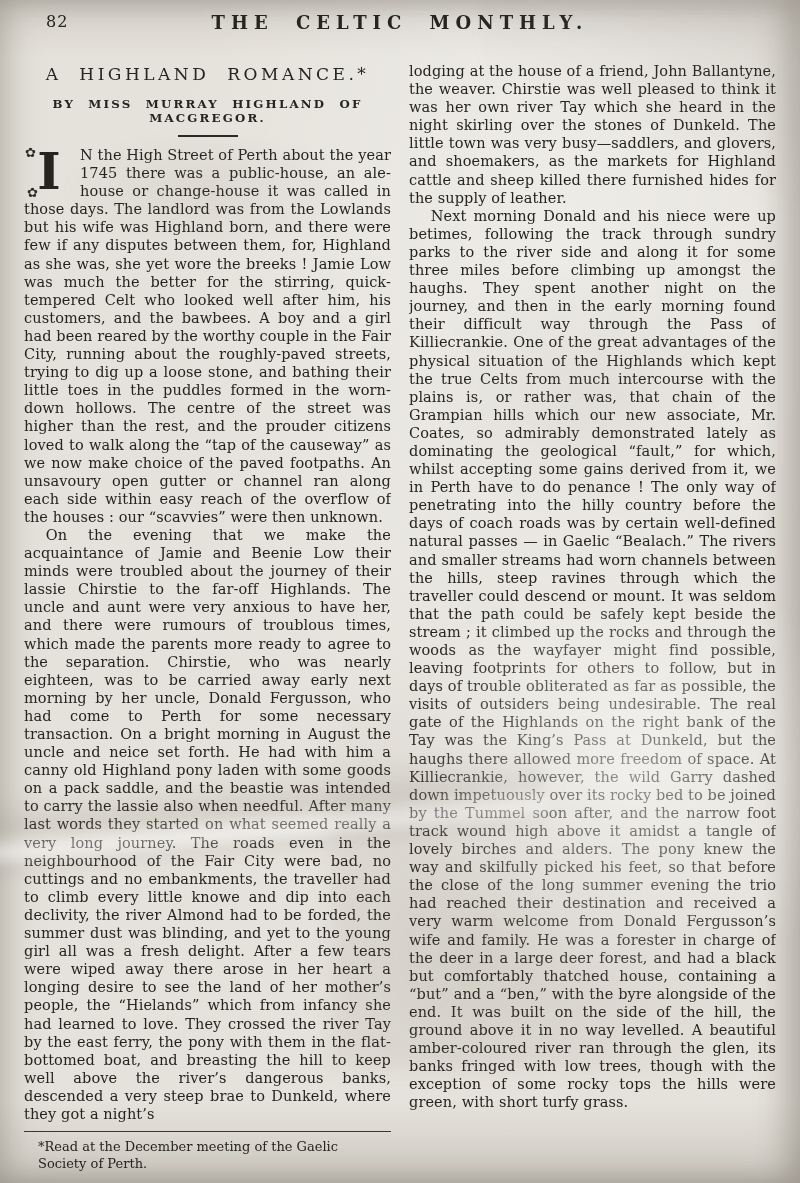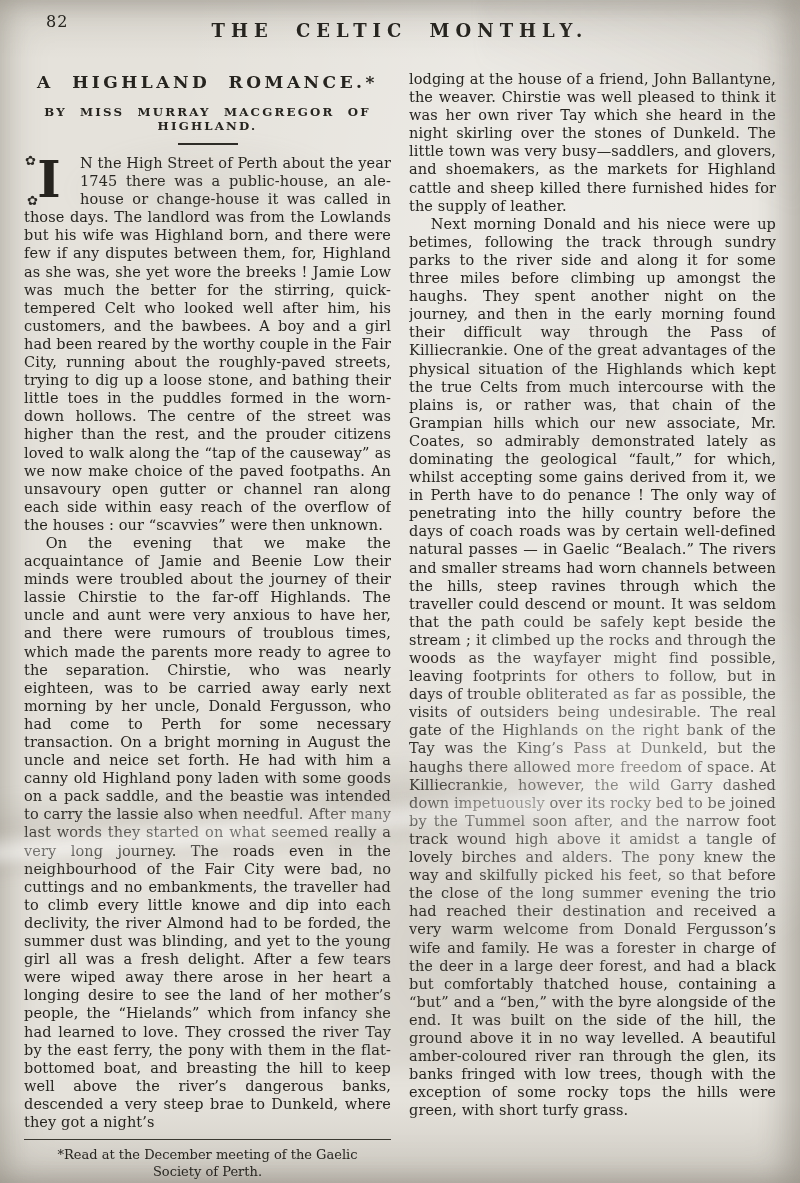--- a/index.html
+++ b/index.html
@@ -15,40 +15,40 @@
     background:
       radial-gradient(ellipse at 70% 20%, rgba(255,255,255,0.35), transparent 50%),
       linear-gradient(180deg, rgba(120,112,100,0.10), transparent 5%, transparent 93%, rgba(120,112,100,0.20)),
       var(--paper);
     box-shadow: inset 0 0 46px rgba(95,88,76,0.28),
                 inset -16px 0 26px rgba(95,88,76,0.22),
                 inset 10px 0 20px rgba(95,88,76,0.12);
     color:var(--ink);
   }
   
-  .page-header{position:relative;height:36px;padding-top:20px;}
+  .page-header{position:relative;height:36px;padding-top:12px;}
   .page-number{
     position:absolute;left:46px;top:12px;font-size:16px;letter-spacing:1px;
   }
   .masthead{
     margin:0;text-align:center;font-size:18px;font-weight:700;
     letter-spacing:6px;word-spacing:10px;
   }
   
   .cols{
     display:flex;gap:18px;box-sizing:border-box;
     padding:0 24px;margin-top:10px;height:calc(100% - 62px);
   }
   .col{flex:1;min-width:0;display:flex;flex-direction:column;overflow:hidden;}
   .col-left{padding-top:2px;}
   .col-right{padding-top:4px;}
   .spacer{flex:1;}
   
   .article-title{
-    margin:4px 0 0;text-align:center;font-size:17px;font-weight:700;
+    margin:4px 0 0;text-align:center;font-size:17px;font-weight:400;
     letter-spacing:3.5px;word-spacing:9px;
   }
   .article-byline{
     margin-top:13px;text-align:center;font-size:11.8px;font-weight:600;
     letter-spacing:2.2px;word-spacing:7px;
   }
   .byline-divider{
     width:60px;border-top:2px solid #2c2a25;margin:10px auto 9px;
   }
   
@@ -65,21 +65,21 @@
   .dc-letter{
     font-size:50px;line-height:50px;font-weight:700;display:inline-block;
   }
   .dc-orn{position:absolute;font-size:13px;line-height:13px;color:#2c2a25;}
   .dc-orn-a{left:1px;top:-1px;}
   .dc-orn-b{left:3px;bottom:1px;}
   
   .footnote{margin-top:8px;}
   .footnote-rule{border-top:1px solid #3a3831;width:100%;}
   .footnote-text{
-    margin:6px 0 14px;font-size:13px;line-height:17px;text-align:center;
+    margin:6px 0 14px;font-size:13px;line-height:17px;
     padding:0 14px;
   }
   
   .artifact{position:absolute;pointer-events:none;z-index:5;}
   .crease-a{
     left:-24px;top:768px;width:570px;height:92px;transform:rotate(-5deg);
     background:linear-gradient(to bottom, rgba(255,255,255,0) 0%,
       rgba(124,116,103,0.17) 45%, rgba(255,255,255,0.45) 68%,
       rgba(124,116,103,0.10) 85%, transparent 100%);
     filter:blur(5px);
@@ -114,21 +114,21 @@
 
   <div class="page-header">
     <span class="page-number">82</span>
     <h1 class="masthead">THE CELTIC MONTHLY.</h1>
   </div>
 
   <div class="cols">
 
     <div class="col col-left">
       <h2 class="article-title">A HIGHLAND ROMANCE.*</h2>
-      <div class="article-byline">BY MISS MURRAY MACGREGOR OF HIGHLAND.</div>
+      <div class="article-byline">BY MISS MURRAY HIGHLAND OF MACGREGOR.</div>
       <div class="byline-divider"></div>
 
       <p class="para first">
         <span class="dropcap">
           <span class="dc-orn dc-orn-a">✿</span>
           <span class="dc-letter">I</span>
           <span class="dc-orn dc-orn-b">✿</span>
         </span><span>N the High Street of Perth about the year 1745 there was a public-house, an ale-house or change-house it was called in those days. The landlord was from the Lowlands but his wife was Highland born, and there were few if any disputes between them, for, Highland as she was, she yet wore the breeks ! Jamie Low was much the better for the stirring, quick-tempered Celt who looked well after him, his customers, and the bawbees. A boy and a girl had been reared by the worthy couple in the Fair City, running about the roughly-paved streets, trying to dig up a loose stone, and bathing their little toes in the puddles formed in the worn-down hollows. The centre of the street was higher than the rest, and the prouder citizens loved to walk along the “tap of the causeway” as we now make choice of the paved footpaths. An unsavoury open gutter or channel ran along each side within easy reach of the overflow of the houses : our “scavvies” were then unknown.</span>
       </p>
 

